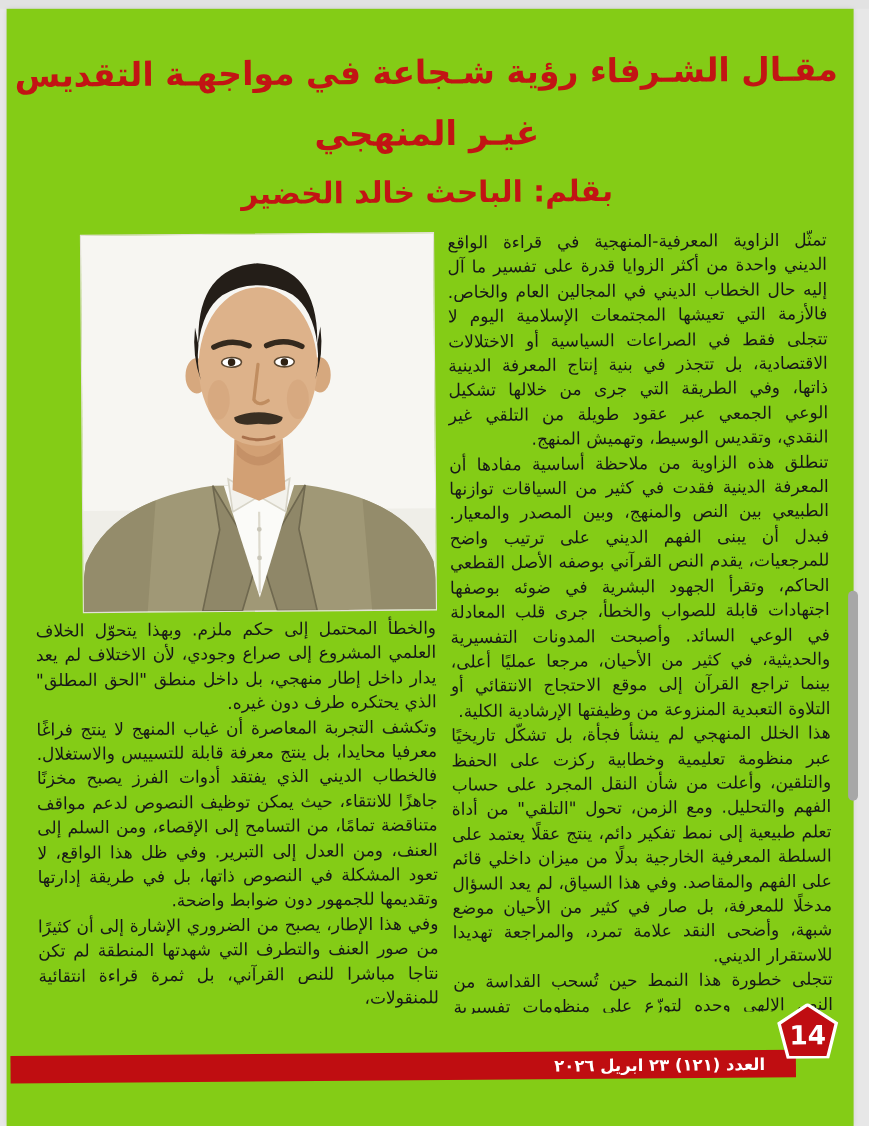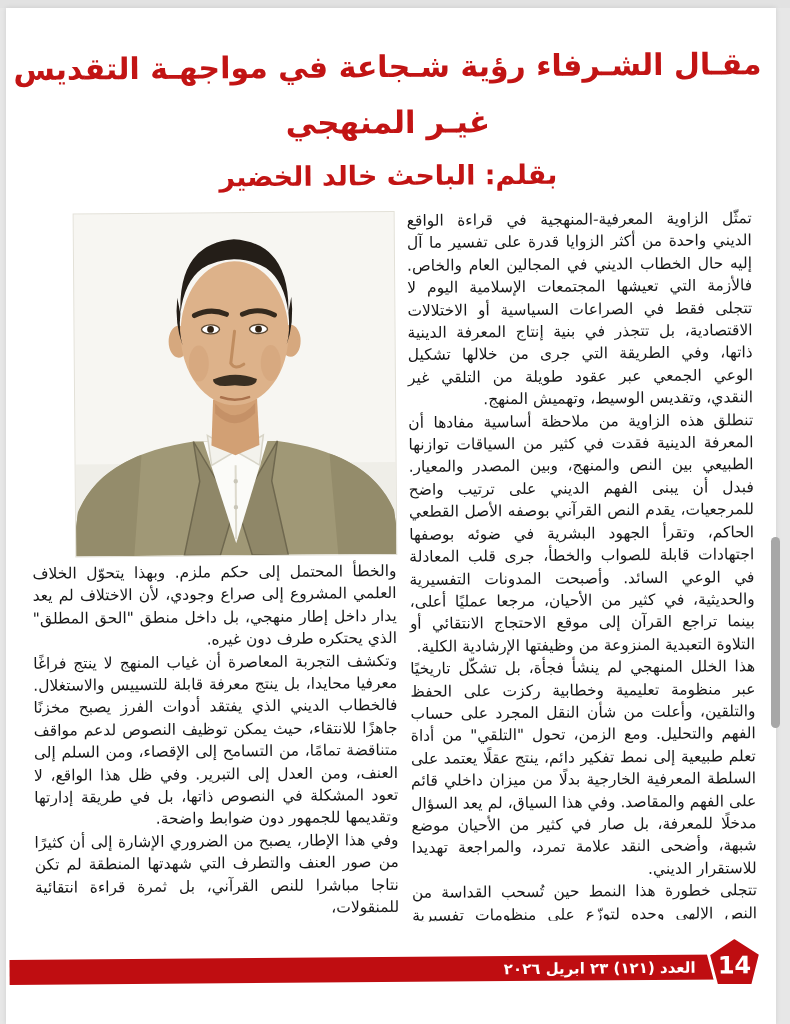--- a/index.html
+++ b/index.html
@@ -4,21 +4,21 @@
 <style>
   html,body{margin:0;padding:0;}
   body{
     width:790px;height:1024px;position:relative;overflow:hidden;
     background:#e7e7e7;
     font-family:"DejaVu Sans",sans-serif;
   }
   .top-strip{position:absolute;left:0;top:0;width:790px;height:8px;background:#e2e2e2;}
   .page{
     position:absolute;left:6px;top:8px;width:770px;height:1016px;
-    background:#ffffff;
+    background:#84cc16;
     box-shadow:0 0 5px rgba(0,0,0,.10);
   }
   .page-inner{
     position:absolute;inset:0;
     transform:rotate(-0.45deg);
     transform-origin:50% 50%;
   }
   
   .titles{
     padding-top:30px;
@@ -77,21 +77,21 @@
   }
   .footer-issue{
     direction:rtl;
     color:#ffffff;
     font-weight:bold;
     font-size:15px;
     white-space:nowrap;
   }
   .page-badge{
     position:absolute;
-    left:697px;top:931px;
+    left:697px;top:907px;
     width:56px;height:50px;
   }
   .page-badge svg{display:block;width:100%;height:100%;}
   
   .scrollbar-thumb{
     position:absolute;
     left:771px;top:537px;
     width:9px;height:191px;
     background:#a7a7a7;
     border-radius:5px;

